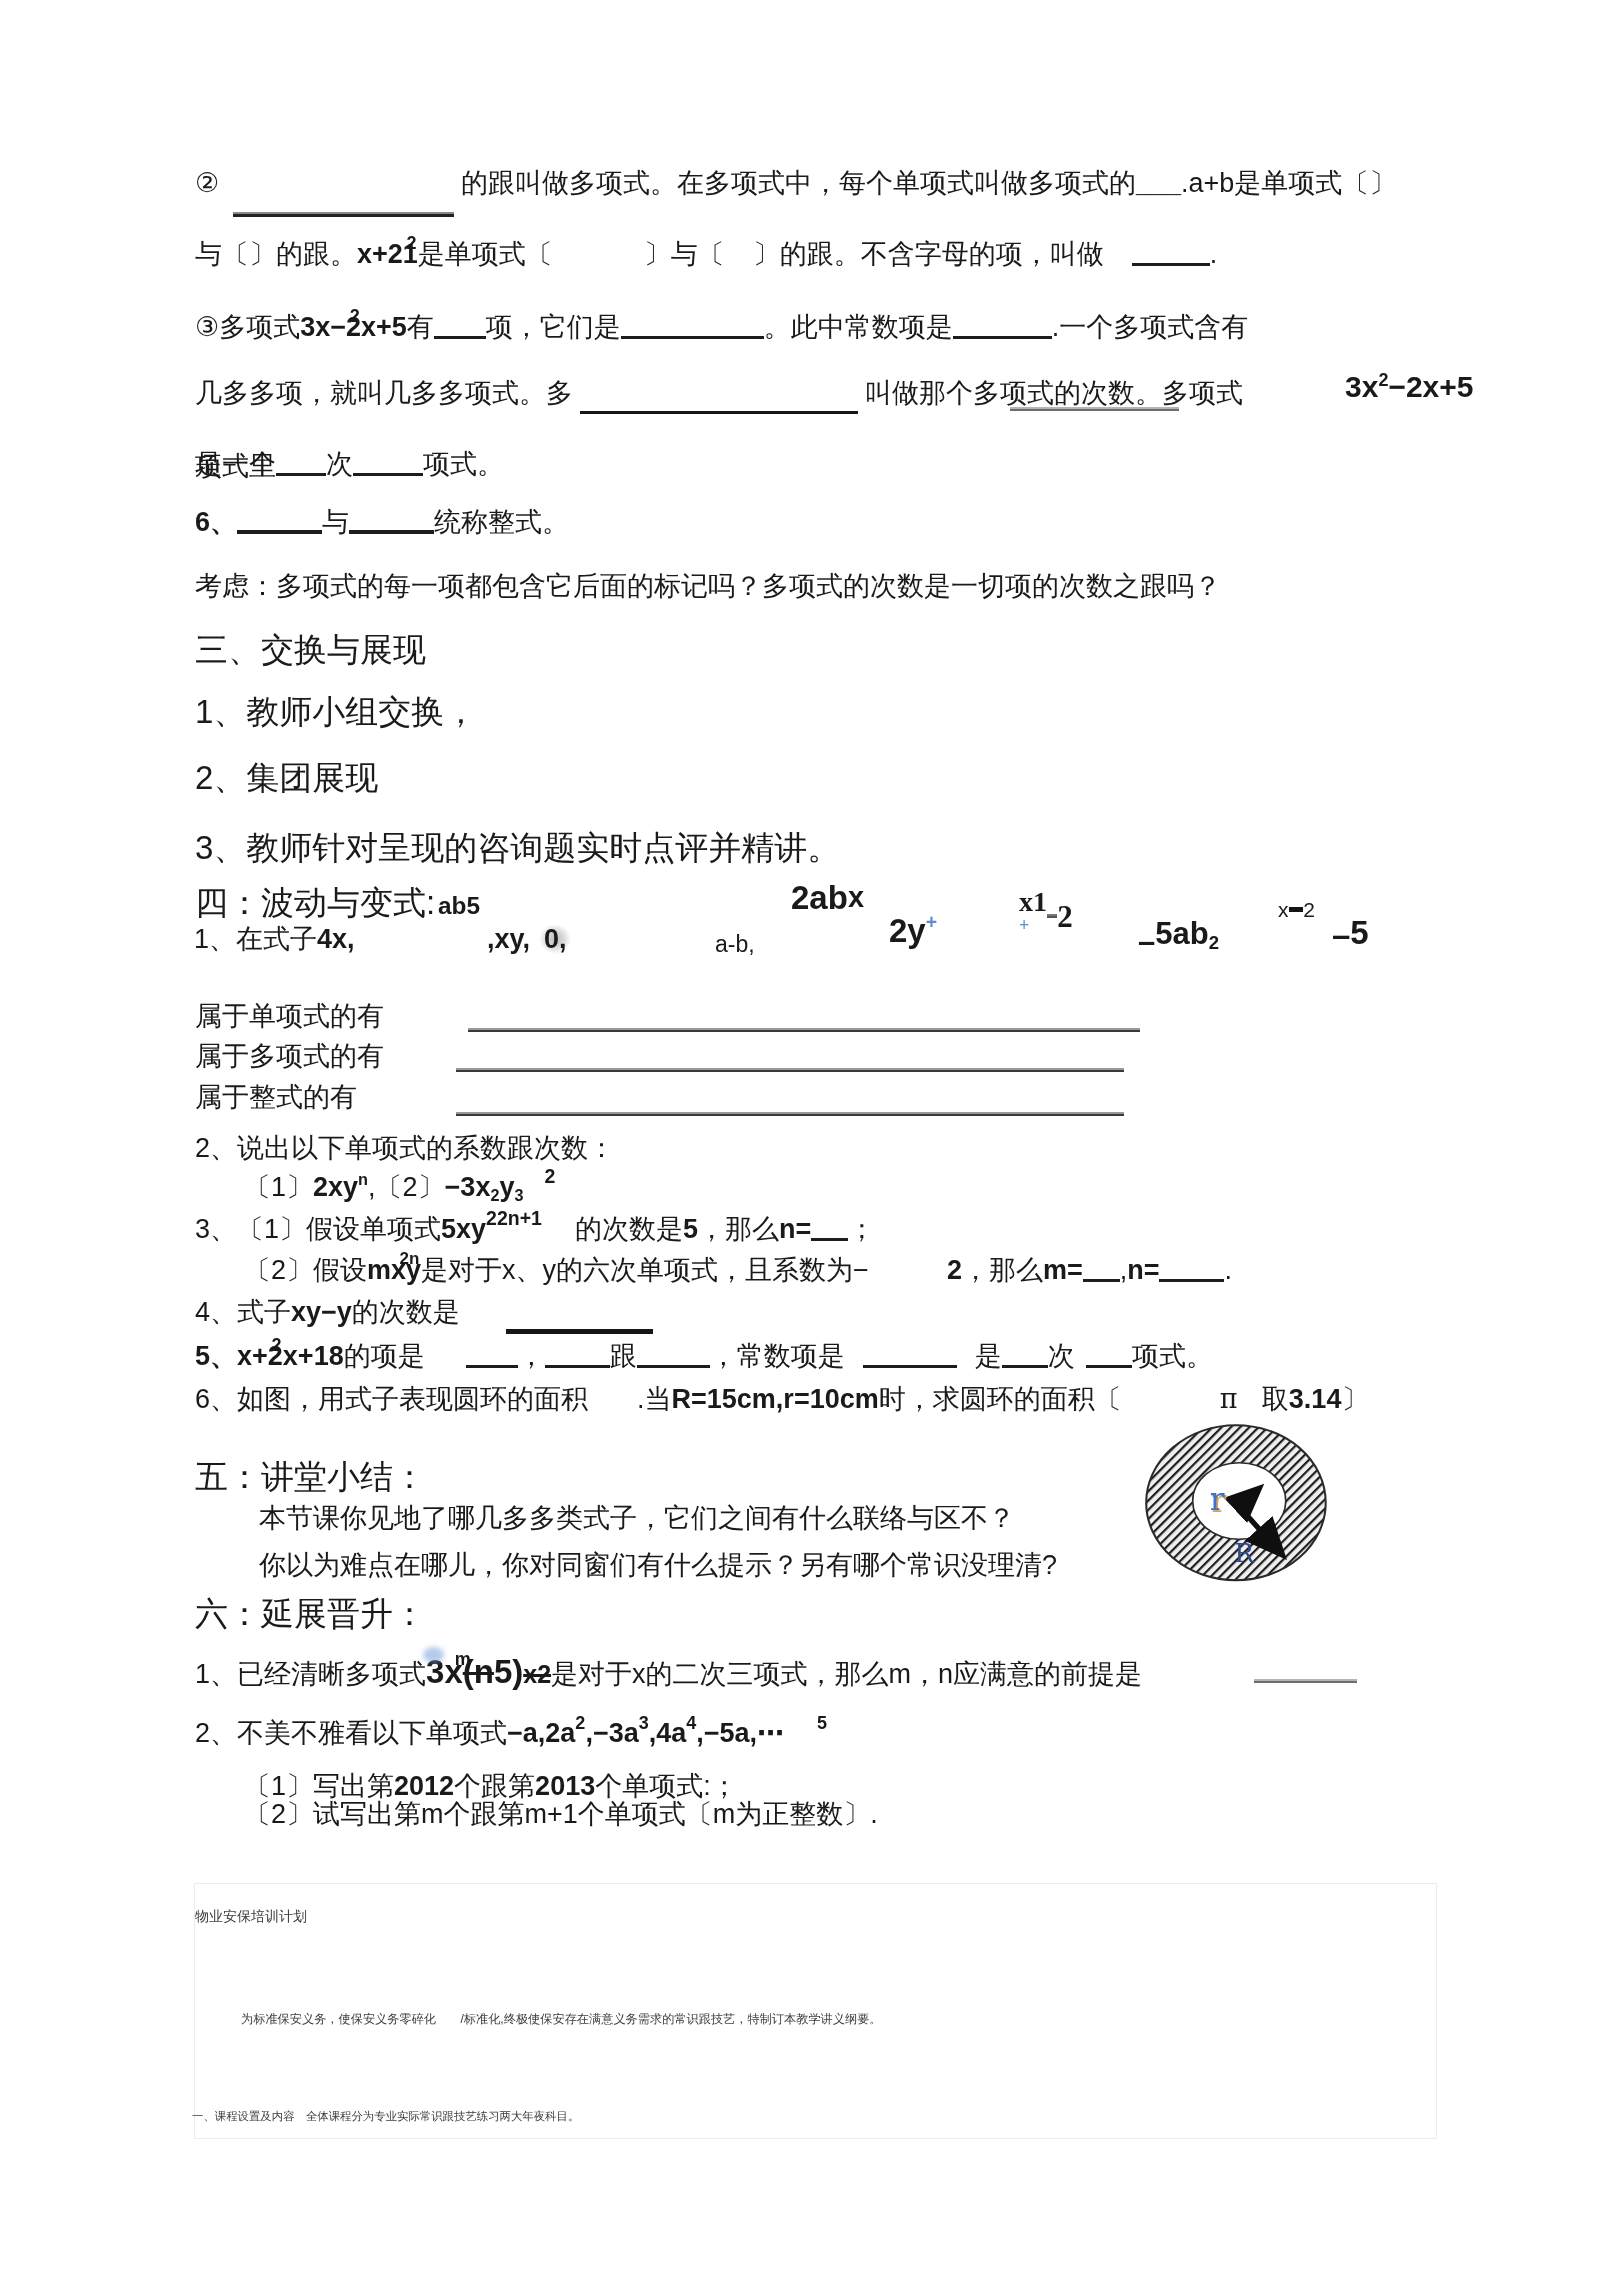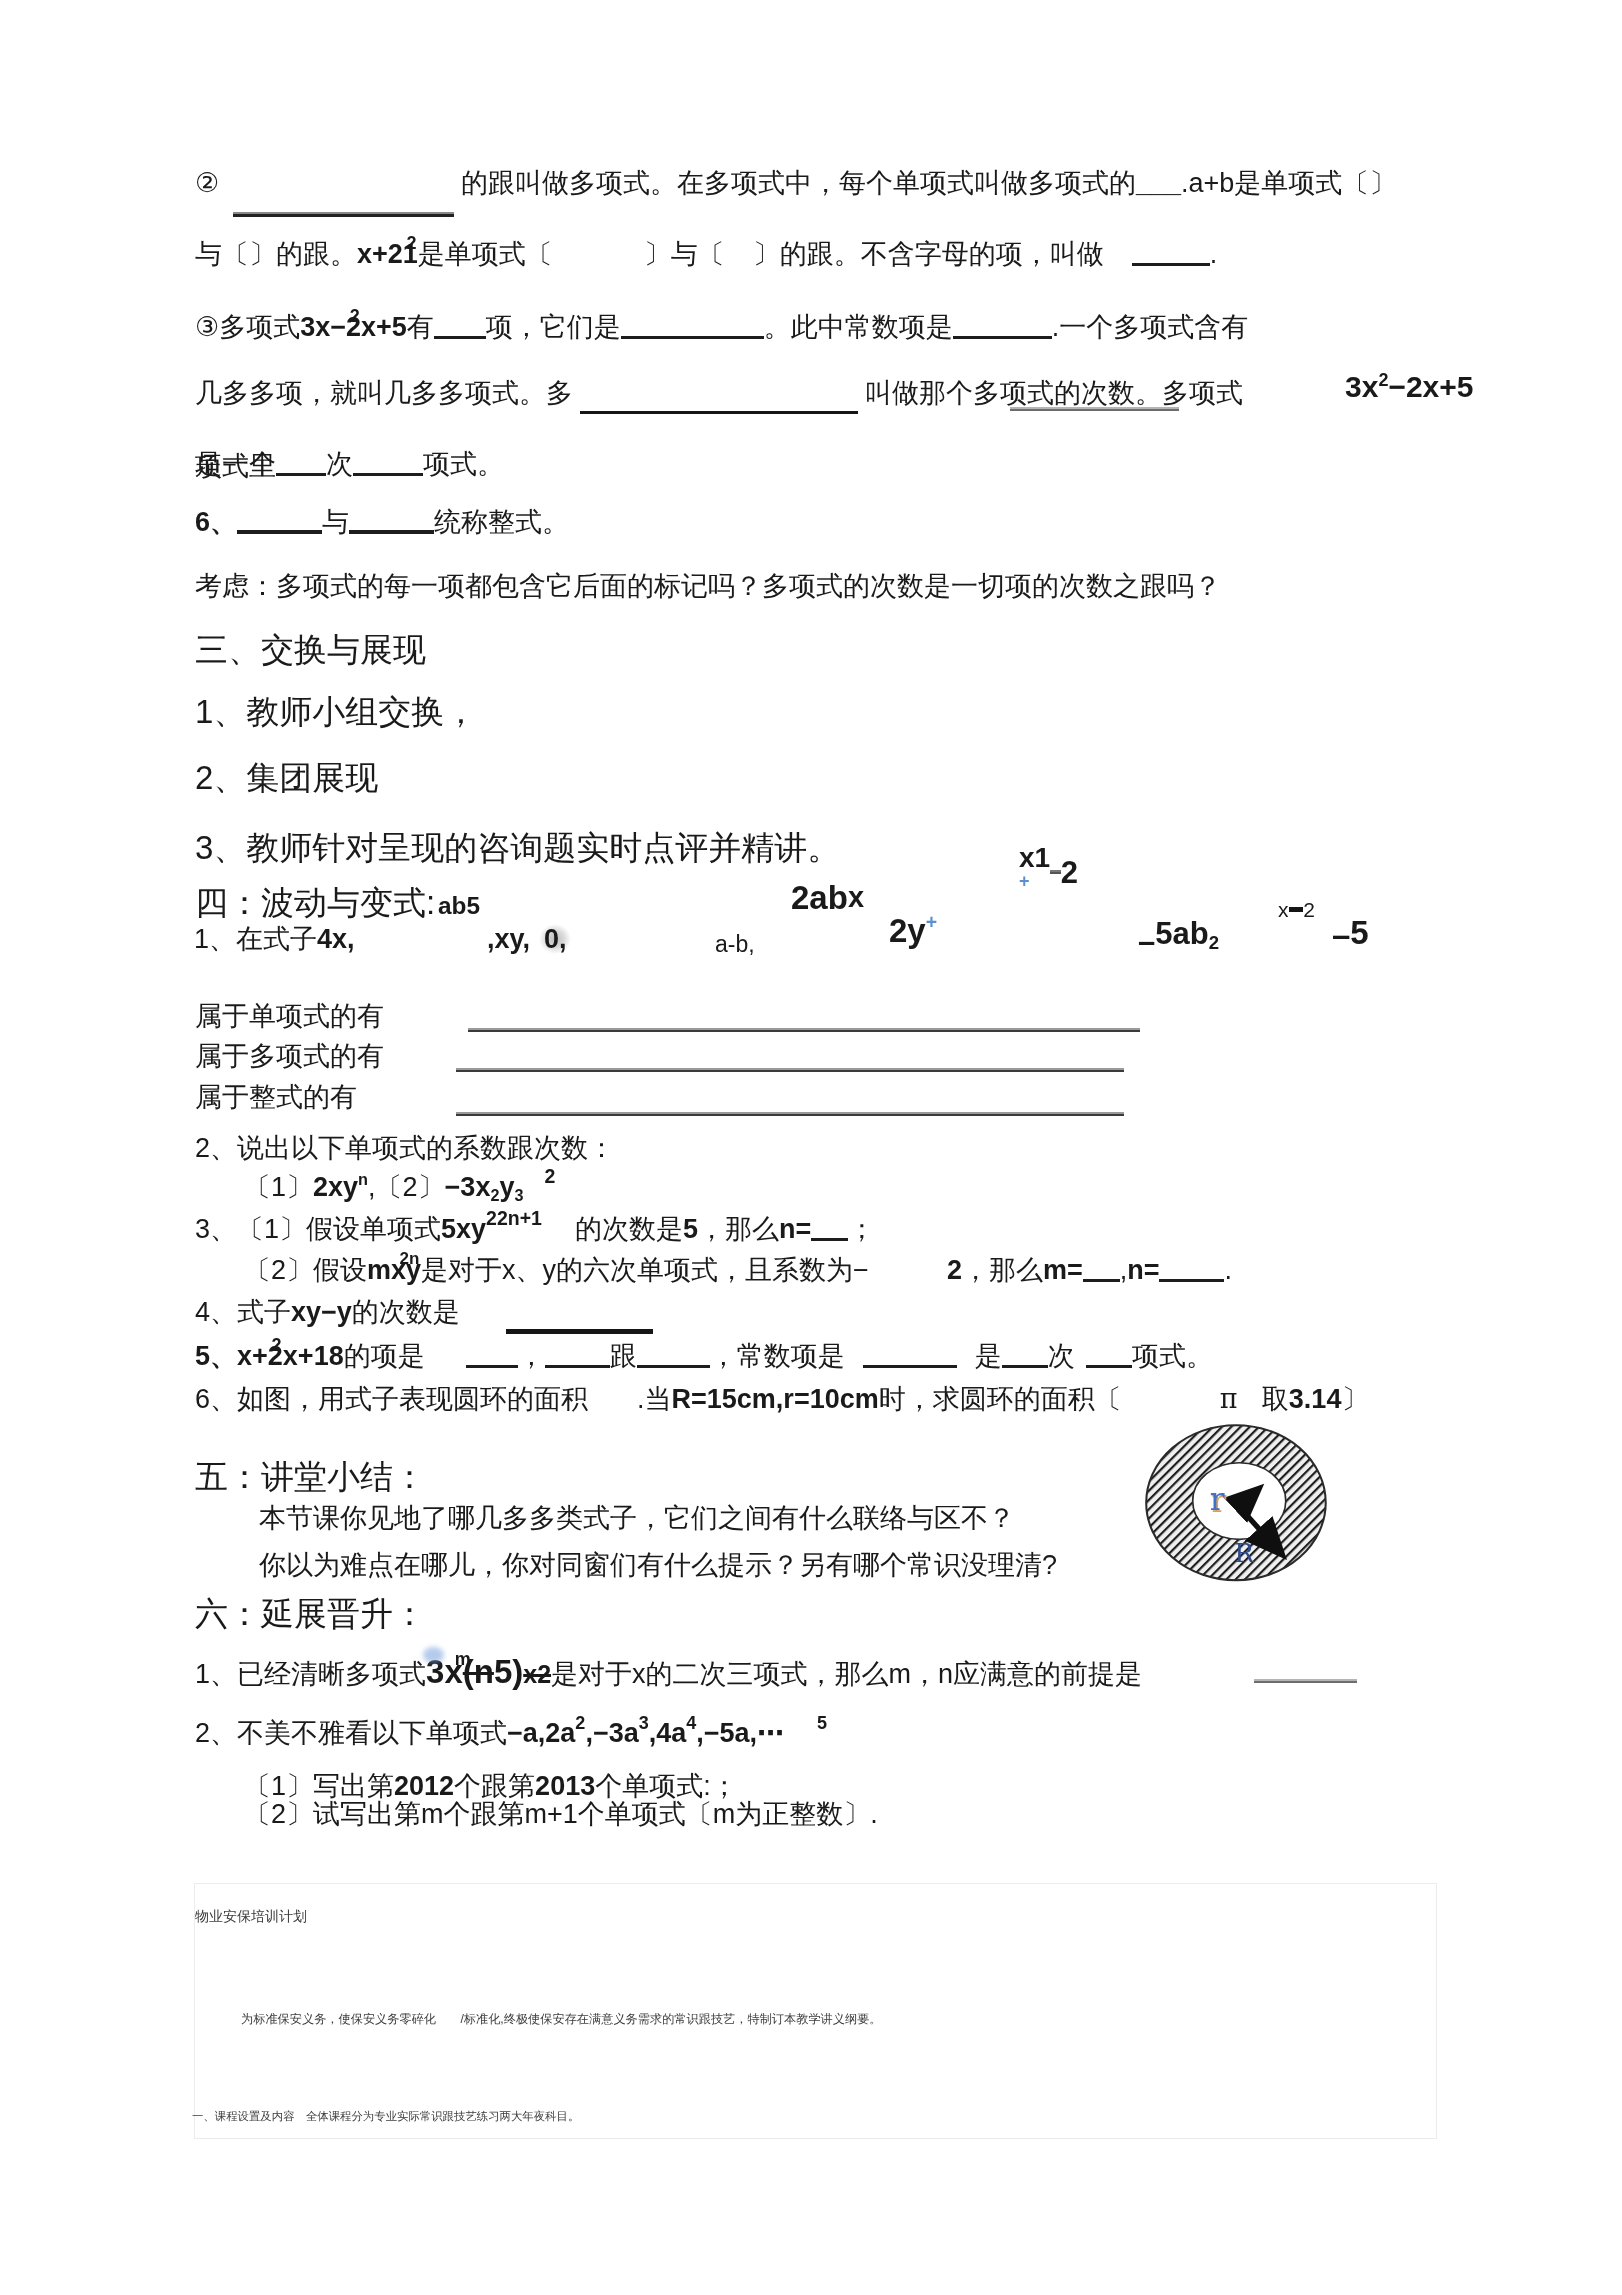--- a/index.html
+++ b/index.html
@@ -78,21 +78,21 @@
     </div>
   <div class="line" style="left:487px;top:923px;"><span class="b">,xy,</span></div>
   <div class="line" style="left:539px;top:923px;"><span class="b smudge">0,</span></div>
   <div class="line sm" style="left:715px;top:930px;"><span>a-b,</span></div>
   <div class="frac" style="left:791px;top:881px;font-size:33px;font-weight:bold;">
       <span>2ab</span>
       <span class="fbar" style="height:4.9px;"></span>
       <span style="font-size:29px;">x</span>
     </div>
   <div class="line" style="left:889px;top:910px;font-size:33px;"><span class="b">2y</span><span class="plus supk">+</span></div>
-  <div class="frac" style="left:1019px;top:844px;font-size:28px;font-weight:bold;">
+  <div class="frac" style="left:1019px;top:888px;font-size:28px;font-weight:bold;font-family:Liberation Serif, serif;">
       <span><span>x1</span><span class="plus supk" style="font-size:18px;top:-8.1px;">+</span></span>
       <span class="fbar gray"></span>
       <span style="font-size:31px;">2</span>
     </div>
   <div class="line" style="left:1138px;top:915px;font-size:31px;"><span class="lowdash">–</span><span class="b">5ab</span><span class="sub">2</span></div>
   <div class="frac" style="left:1278px;top:899px;font-size:21px;">
       <span>x</span>
       <span class="fbar" style="width:14.7px;"></span>
       <span>2</span>
     </div>

